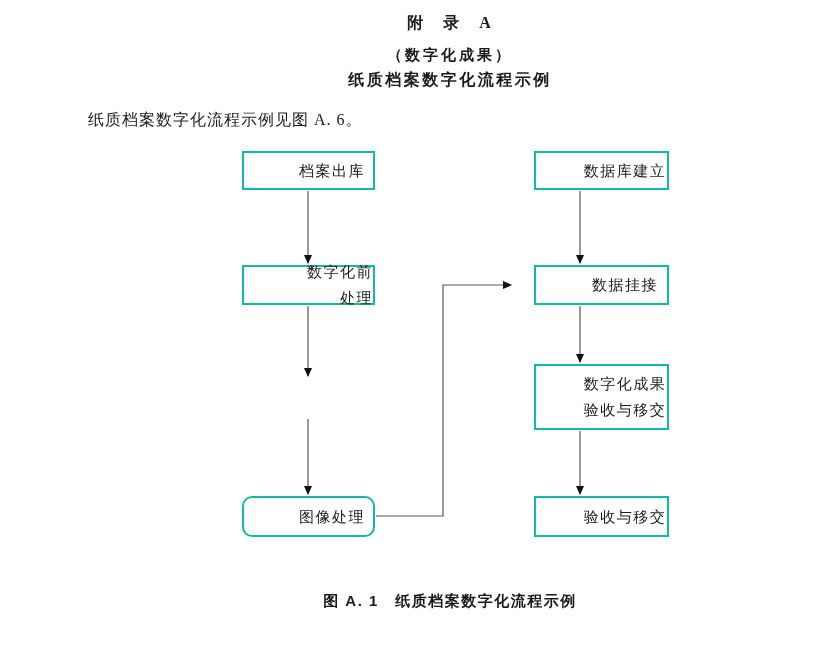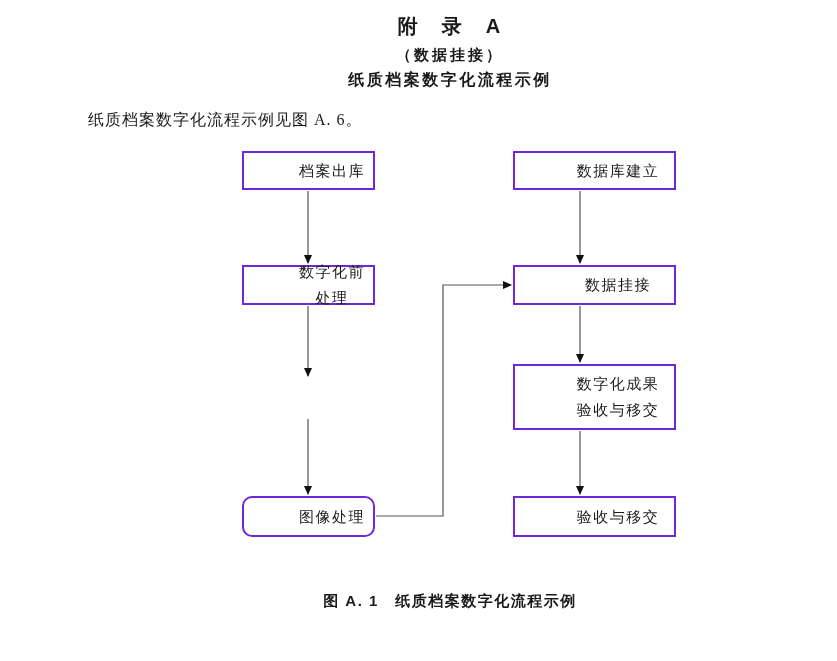--- a/index.html
+++ b/index.html
@@ -15,23 +15,23 @@
     position: absolute; inset: 0;
     background: #ffffff;
   }
   .text-column {
     position: absolute;
     left: 63px; width: 774px;
     text-align: center;
   }
   .appendix-label {
     top: 13px;
-    font-family: Liberation Sans, sans-serif;
+    font-family: Liberation Serif, serif;
     font-weight: bold;
-    font-size: 20px;
+    font-size: 16px;
     letter-spacing: 2px;
   }
   .appendix-type {
     top: 46px;
     font-family: "Liberation Sans", sans-serif;
     font-weight: bold;
     font-size: 15px;
     letter-spacing: 3px;
   }
   .appendix-title {
@@ -58,50 +58,50 @@
   .flow-svg {
     position: absolute;
     left: 0; top: 0;
     width: 837px; height: 661px;
     z-index: 1;
   }
   .flow-node {
     position: absolute;
     z-index: 2;
     background: #ffffff;
-    border: 2px solid #6d28d9;
+    border: 2px solid #14b8a6;
     display: flex;
     align-items: center;
     justify-content: center;
-    text-align: center;
+    text-align: right;
     font-size: 15px;
     letter-spacing: 1.5px;
     line-height: 26px;
     white-space: pre-line;
     padding-left: 47px;
   }
   .col-left  { left: 242px; width: 133px; }
-  .col-right { left: 513px; width: 163px; }
+  .col-right { left: 534px; width: 135px; }
   .node-l1 { top: 151px; height: 39px; }
   .node-l2 { top: 265px; height: 40px; }
   .node-l3 { top: 378px; height: 40px; }
   .node-l4 { top: 496px; height: 41px; border-radius: 10px; }
   .node-r1 { top: 151px; height: 39px; }
   .node-r2 { top: 265px; height: 40px; }
   .node-r3 { top: 364px; height: 66px; }
   .node-r4 { top: 496px; height: 41px; }
 </style>
 </head>
 <body>
 
 <div class="page">
 
   <div class="text-column appendix-label">附　录　A</div>
 
-  <div class="text-column appendix-type">（数据挂接）</div>
+  <div class="text-column appendix-type">（数字化成果）</div>
 
   <div class="text-column appendix-title">纸质档案数字化流程示例</div>
 
   <div class="intro-text">纸质档案数字化流程示例见图 A. 6。</div>
 
   <svg class="flow-svg" viewBox="0 0 837 661" xmlns="http://www.w3.org/2000/svg">
     <defs>
       <marker id="arrowhead" markerWidth="9" markerHeight="8" refX="8" refY="4" orient="auto" markerUnits="userSpaceOnUse">
         <path d="M0,0 L9,4 L0,8 Z" fill="#111111"></path>
       </marker>

